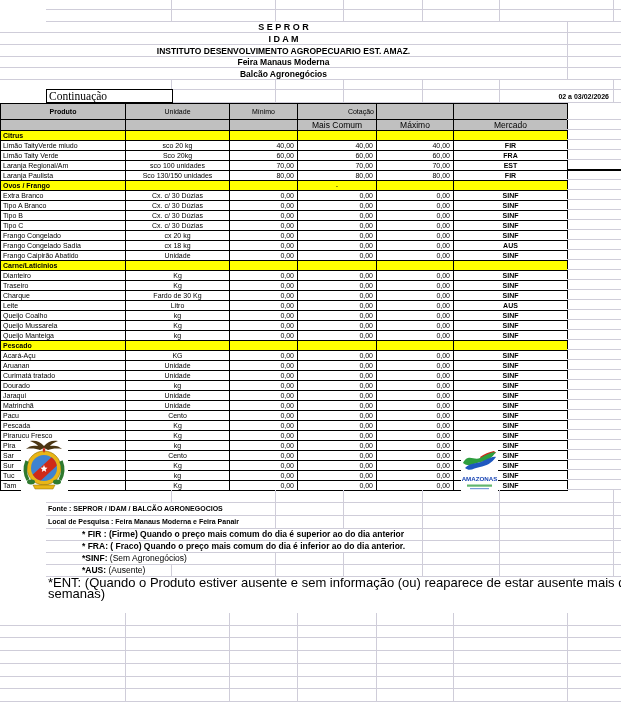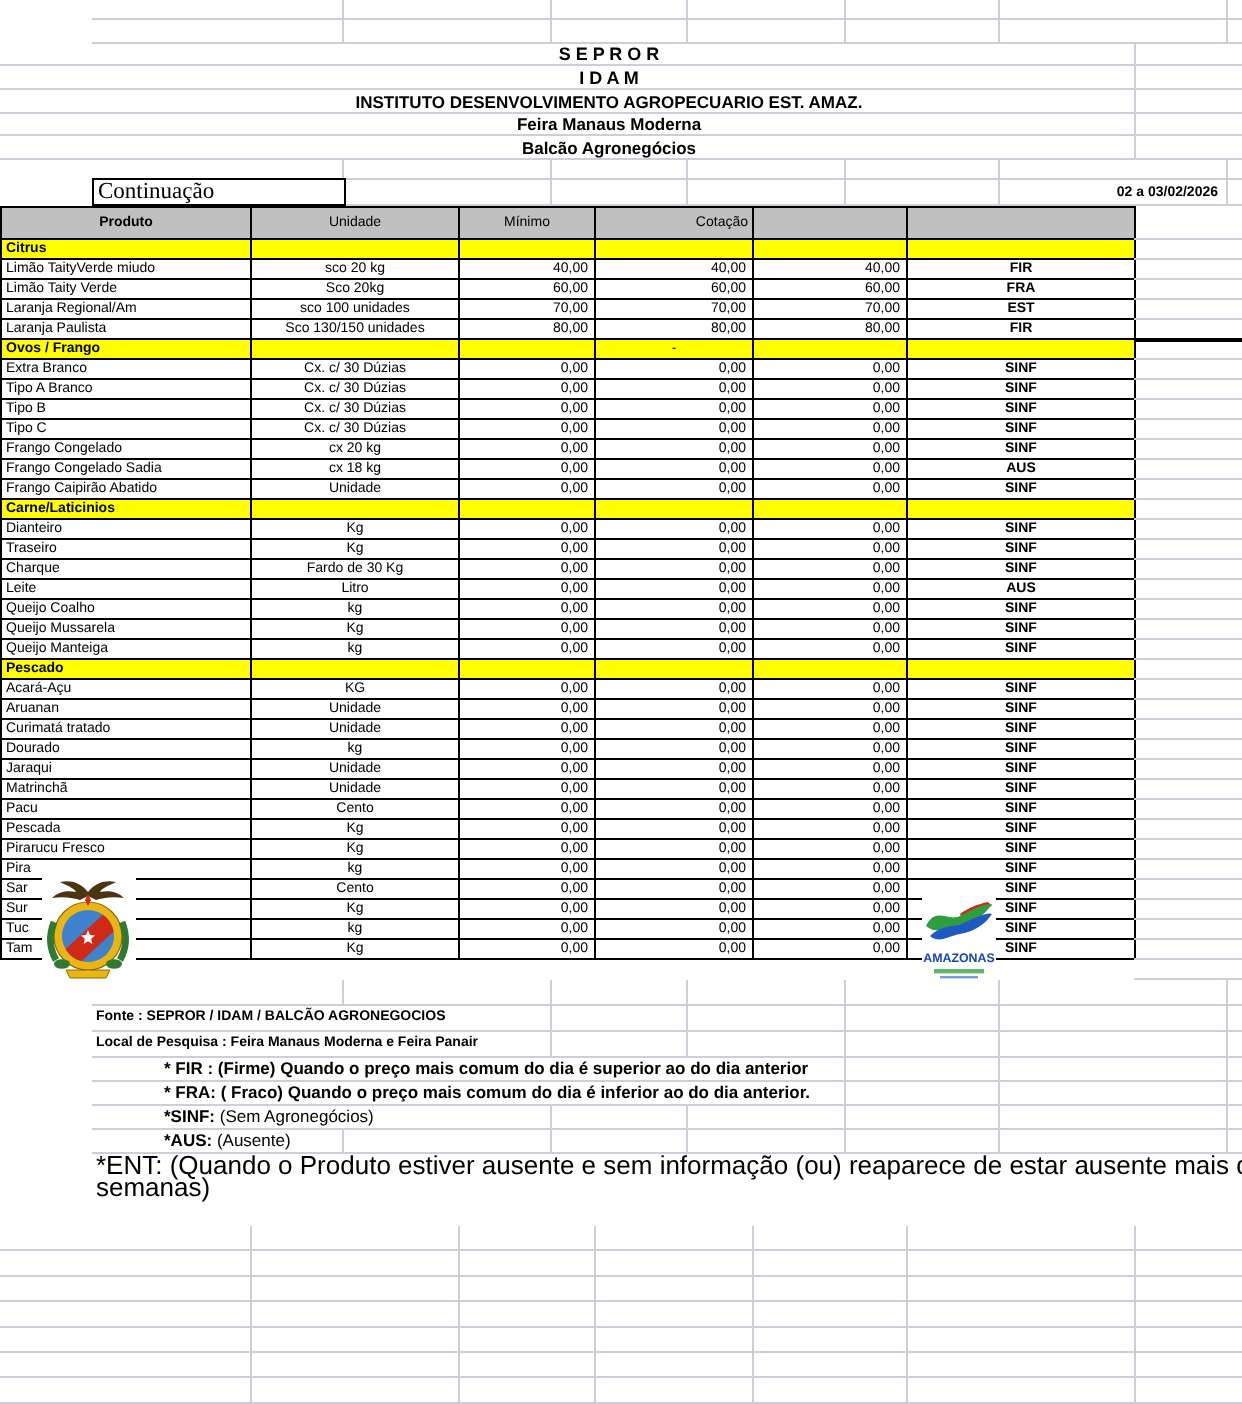--- a/index.html
+++ b/index.html
@@ -5,21 +5,21 @@
   :root{
     --grid:#cfcdd9;
     --yellow:#ffff00;
     --hdr:#c0c0c0;
   }
   html,body{margin:0;padding:0;background:#fff;}
   .sheet{position:relative;width:621px;height:702px;background:#fff;overflow:hidden;
          font-family:"Liberation Sans",sans-serif;color:#000;}
 
   
-  .grow{position:absolute;left:0;width:621px;box-sizing:border-box;border-bottom:1px solid var(--grid);padding-left:21px;}
+  .grow{position:absolute;left:0;width:621px;box-sizing:border-box;border-bottom:1px solid var(--grid);}
   .vall{background-image:
       linear-gradient(var(--grid),var(--grid)),linear-gradient(var(--grid),var(--grid)),
       linear-gradient(var(--grid),var(--grid)),linear-gradient(var(--grid),var(--grid)),
       linear-gradient(var(--grid),var(--grid)),linear-gradient(var(--grid),var(--grid));
     background-repeat:no-repeat;
     background-size:1px 100%,1px 100%,1px 100%,1px 100%,1px 100%,1px 100%;
     background-position:125px 0,229px 0,297px 0,376px 0,453px 0,567px 0;margin-left:46px;}
   .vright{background-image:linear-gradient(var(--grid),var(--grid));
     background-repeat:no-repeat;background-size:1px 100%;background-position:567px 0;}
 
@@ -126,20 +126,28 @@
         <col style="width:114px">
     </colgroup>
     <tbody>
       <tr class="hrow1">
         <td class="h-produto">Produto</td>
         <td class="h-unidade">Unidade</td>
         <td class="h-minimo">Mínimo</td>
         <td class="h-cotacao">Cotação</td>
         <td></td>
         <td></td>
+      </tr>
+      <tr class="hrow2">
+        <td></td>
+        <td></td>
+        <td></td>
+        <td>Mais Comum</td>
+        <td>Máximo</td>
+        <td>Mercado</td>
       </tr>
     <tr class="cat">
           <td class="catlabel">Citrus</td>
           <td></td>
           <td></td>
           <td></td>
           <td></td>
           <td></td>
         </tr>
         <tr>

